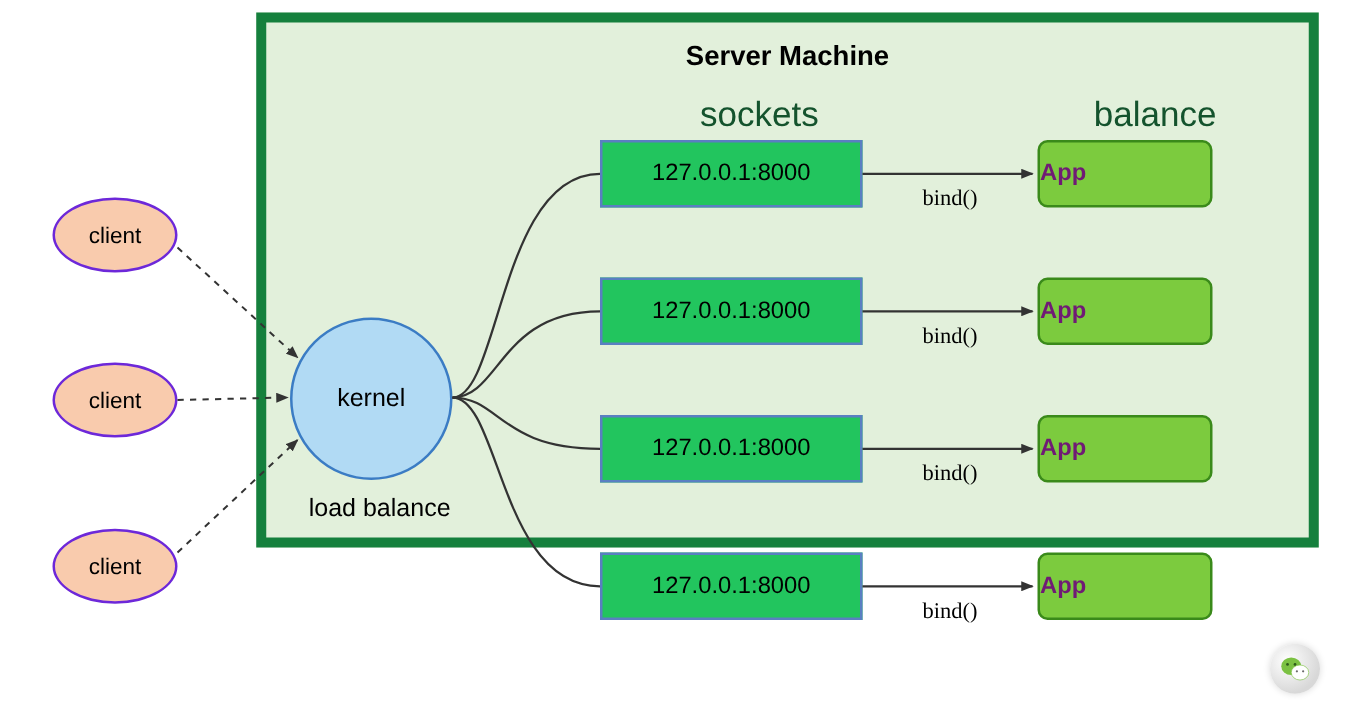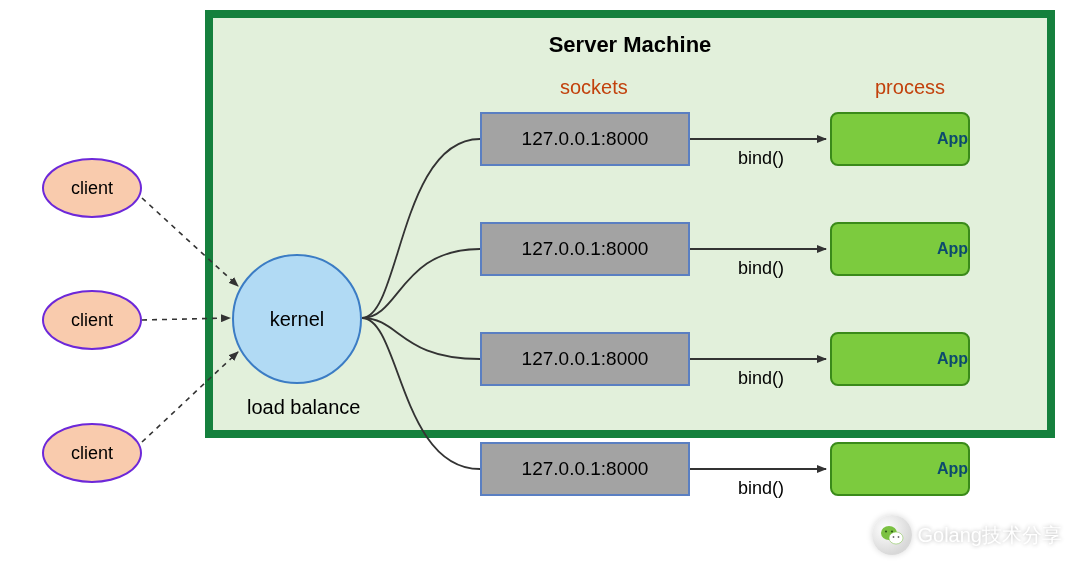--- a/index.html
+++ b/index.html
@@ -26,22 +26,22 @@
     position: absolute;
     top: 14px;
     width: 100%;
     text-align: center;
     font-size: 22px;
     font-weight: bold;
     color: #000;
   }
   .col-label {
     position: absolute;
-    font-size: 20px;
-    color: #c2410c;
+    font-size: 28px;
+    color: #14532d;
   }
   
   .client {
     position: absolute;
     width: 100px;
     height: 60px;
     background: #f9cbad;
     border: 2px solid #6d28d9;
     border-radius: 50%;
     display: flex;
@@ -71,49 +71,50 @@
     position: absolute;
     font-size: 20px;
     color: #000;
     white-space: nowrap;
   }
   
   .socket {
     position: absolute;
     width: 210px;
     height: 54px;
-    background: #a3a3a3;
+    background: #22c55e;
     border: 2px solid #5a7fc2;
     display: flex;
     align-items: center;
     justify-content: center;
     font-size: 19px;
     color: #000;
     box-sizing: border-box;
   }
   
   .app {
     position: absolute;
     width: 140px;
     height: 54px;
     background: #7ccb3e;
     border: 2px solid #3a8a1a;
     border-radius: 8px;
     display: flex;
     align-items: center;
-    justify-content: flex-end;
-    font-size: 16px;
+    justify-content: flex-start;
+    font-size: 19px;
     font-weight: bold;
-    color: #0c4a6e;
+    color: #701a75;
     box-sizing: border-box;
   }
   .bind-label {
     position: absolute;
     font-size: 18px;
     color: #000;
+    font-family: Liberation Serif, serif;
   }
   svg.lines {
     position: absolute;
     left: 0; top: 0;
     width: 1080px;
     height: 569px;
     pointer-events: none;
   }
   
   .watermark {
@@ -141,21 +142,21 @@
   }
 </style>
 </head>
 <body>
 
 <div class="server-box">
   <div class="server-title">Server Machine</div>
 </div>
 
 <div class="col-label" style="left:560px; top:76px;">sockets</div>
-<div class="col-label" style="left:875px; top:76px;">process</div>
+<div class="col-label" style="left:875px; top:76px;">balance</div>
 
 <div class="client" style="left:42px; top:158px;">
     <span>client</span>
   </div>
 <div class="client" style="left:42px; top:290px;">
     <span>client</span>
   </div>
 <div class="client" style="left:42px; top:423px;">
     <span>client</span>
   </div>
@@ -223,14 +224,13 @@
   <div class="wm-circle">
     <svg width="24" height="22" viewBox="0 0 24 22">
       <ellipse cx="9" cy="9" rx="8" ry="7" fill="#7bc142"></ellipse>
       <ellipse cx="16" cy="14" rx="7" ry="6" fill="#ffffff" stroke="#7bc142" stroke-width="0.5"></ellipse>
       <circle cx="6" cy="7.5" r="1.1" fill="#2e5c1a"></circle>
       <circle cx="12" cy="7.5" r="1.1" fill="#2e5c1a"></circle>
       <circle cx="13.5" cy="13" r="0.9" fill="#6b6b6b"></circle>
       <circle cx="18.5" cy="13" r="0.9" fill="#6b6b6b"></circle>
     </svg>
   </div>
-  <span>Golang技术分享</span>
 </div>
 
 </body></html>

